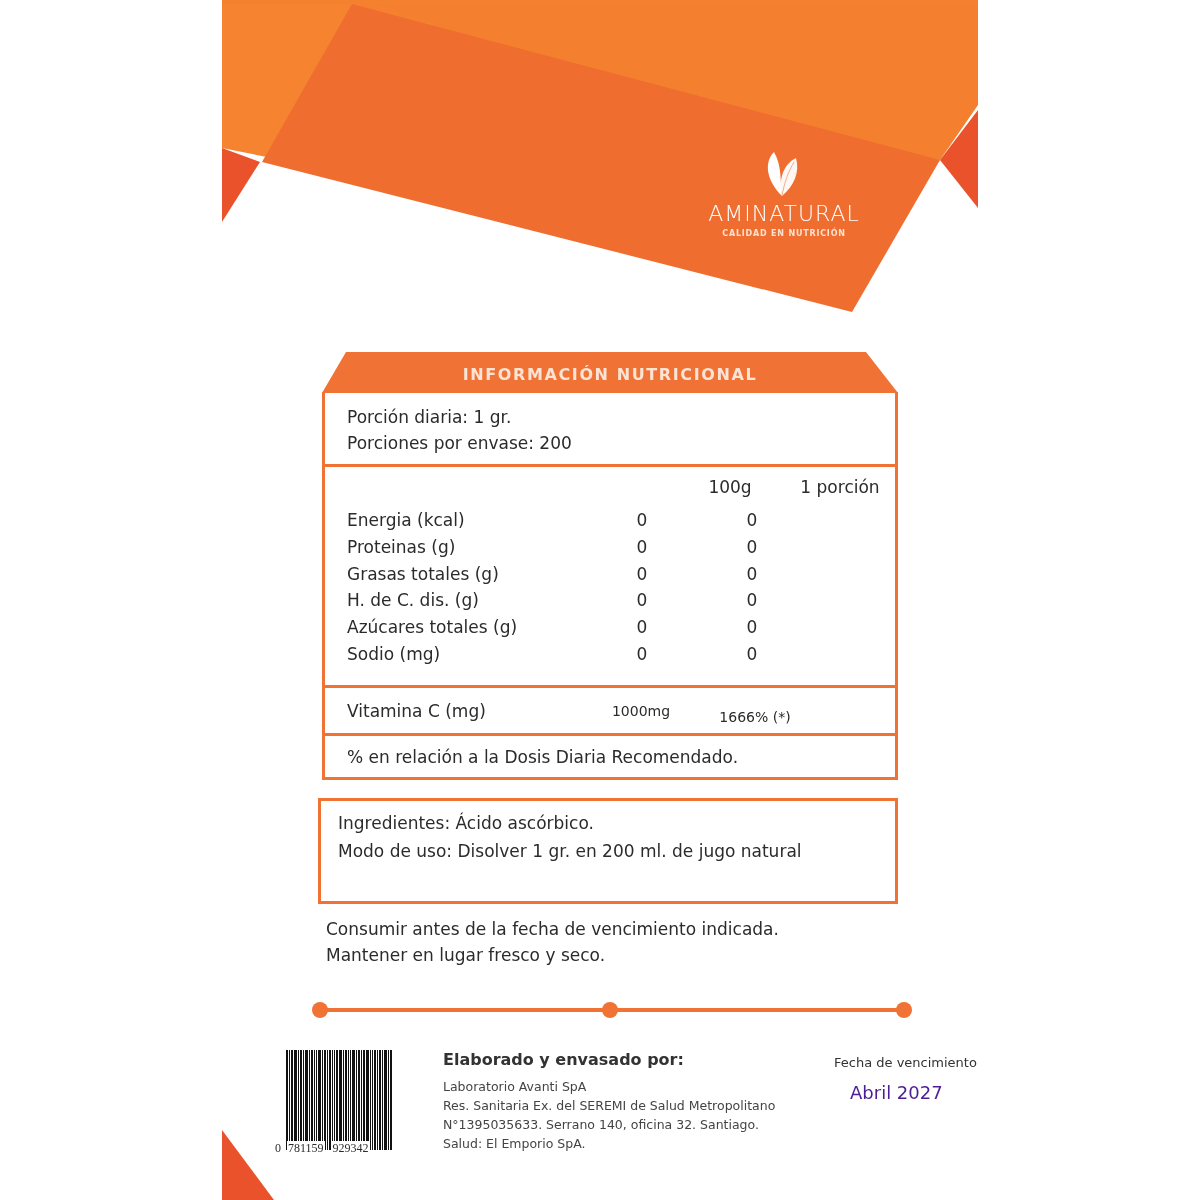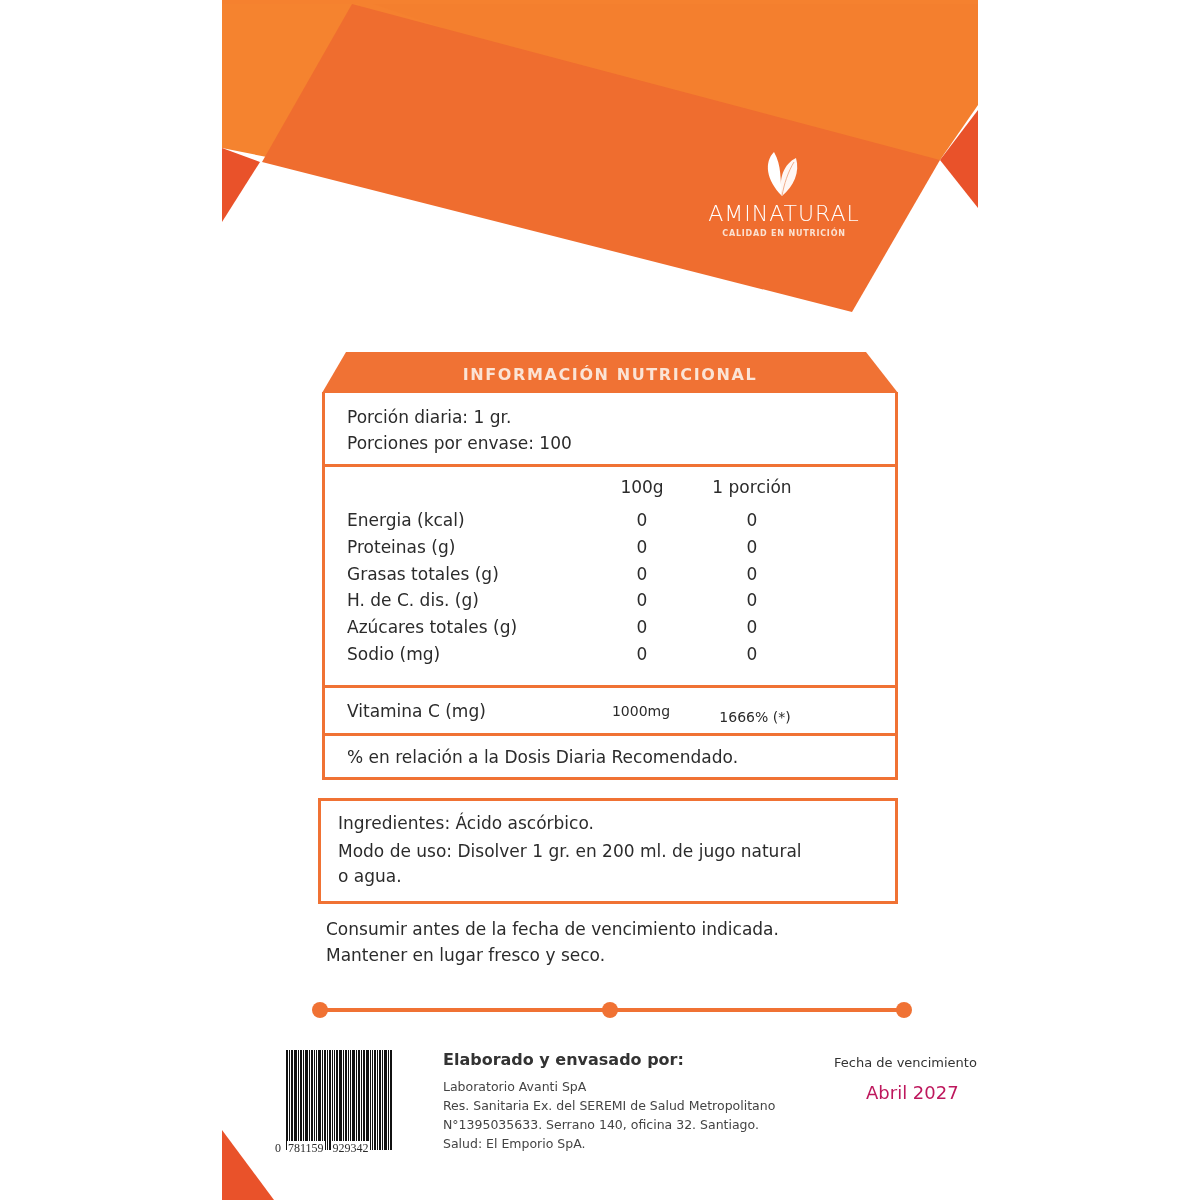--- a/index.html
+++ b/index.html
@@ -19,21 +19,21 @@
     .nut-header { position: absolute; left: 100px; top: 352px; width: 576px; height: 41px; }
     .nut-header svg { position: absolute; left: 0; top: 0; }
     .nut-header-title { position: absolute; left: 0; top: 13px; width: 576px; text-align: center; color: #fbe4d6; font-size: 16px; font-weight: bold; letter-spacing: 1.6px; }
 
     .nut-box { position: absolute; left: 100px; top: 392px; width: 576px; border: 3px solid #f07234; border-top: none; }
     .nut-section { border-top: 3px solid #f07234; }
     .nut-section:first-child { border-top: none; }
     .serv { padding: 12px 0 8px 22px; font-size: 17px; line-height: 26px; }
     .grid { padding: 6px 0 18px 22px; font-size: 17px; }
     .grid-row { display: flex; height: 26.7px; align-items: center; }
-    .grid-row.head { height: 28px; margin-bottom: 6px; }
+    .grid-row.head { height: 28px; margin-bottom: 6px; justify-content: flex-end; }
     .c-name { width: 240px; }
     .c-100 { width: 110px; text-align: center; }
     .c-por { width: 110px; text-align: center; }
     .vit { padding: 0 0 0 22px; height: 48px; display: flex; align-items: center; font-size: 17px; }
     .vit .v-100 { width: 108px; text-align: center; font-size: 14px; margin-left: 0; }
     .vit .v-por { width: 120px; text-align: center; font-size: 14px; margin-top: 12px; }
     .note { padding: 0 0 0 22px; height: 44px; display: flex; align-items: center; font-size: 17px; }
 
     .ing-box { position: absolute; left: 96px; top: 798px; width: 580px; height: 106px; border: 3px solid #f07234; padding: 8px 0 0 17px; font-size: 17px; line-height: 28px; }
 
@@ -48,21 +48,21 @@
     .bars span { display: block; height: 100%; background: #111; margin-right: 1px; }
     .barnum { position: absolute; left: 0; top: 91px; width: 132px; font-family: Liberation Serif, serif; font-size: 12px; background: transparent; }
     .barnum span { background: #fff; padding: 0 1px; }
 
     .maker { position: absolute; left: 221px; top: 1050px; }
     .maker-title { font-size: 16px; font-weight: bold; color: #333; margin-bottom: 8px; }
     .maker-lines div { font-size: 12.5px; line-height: 19px; color: #444; }
 
     .expiry { position: absolute; left: 612px; top: 1055px; width: 150px; }
     .expiry-label { font-size: 13px; color: #333; white-space: nowrap; }
-    .expiry-value { font-size: 18px; margin-top: 12px; margin-left: 32px; color: #be185d; }
+    .expiry-value { font-size: 18px; margin-top: 12px; margin-left: 16px; color: #4c1d95; }
 
     .corner-bl { position: absolute; left: 0; top: 1130px; }
   </style>
 </head>
 <body>
 
 <div class="page">
 
   <svg class="bg-svg" viewBox="0 0 756 320" width="756" height="320">
     <polygon points="0,0 756,0 756,45 0,45" fill="#f5812f"></polygon>
@@ -87,21 +87,21 @@
   <div class="nut-header">
     <svg width="576" height="41" viewBox="0 0 576 41">
       <polygon points="24,0 544,0 576,41 0,41" fill="#f07234"></polygon>
     </svg>
     <div class="nut-header-title">INFORMACIÓN NUTRICIONAL</div>
   </div>
 
   <div class="nut-box">
     <div class="nut-section serv">
       <div>Porción diaria: 1 gr.</div>
-      <div>Porciones por envase: 100</div>
+      <div>Porciones por envase: 200</div>
     </div>
     <div class="nut-section grid">
       <div class="grid-row head">
         <div class="c-name"></div>
         <div class="c-100">100g</div>
         <div class="c-por">1 porción</div>
       </div>
       <div class="grid-row">
         <div class="c-name">Energia (kcal)</div>
         <div class="c-100">0</div>
@@ -139,21 +139,20 @@
       <div class="v-por">1666% (*)</div>
     </div>
     <div class="nut-section note">
       <span>% en relación a la Dosis Diaria Recomendado.</span>
     </div>
   </div>
 
   <div class="ing-box">
     <div>Ingredientes: Ácido ascórbico.</div>
     <div>Modo de uso: Disolver 1 gr. en 200 ml. de jugo natural</div>
-    <div style="line-height:22px;">o agua.</div>
   </div>
 
   <div class="storage">
     <div>Consumir antes de la fecha de vencimiento indicada.</div>
     <div>Mantener en lugar fresco y seco.</div>
   </div>
 
   <div class="dots-line">
     <div class="line"></div>
     <div class="dot" style="left:0;"></div>

